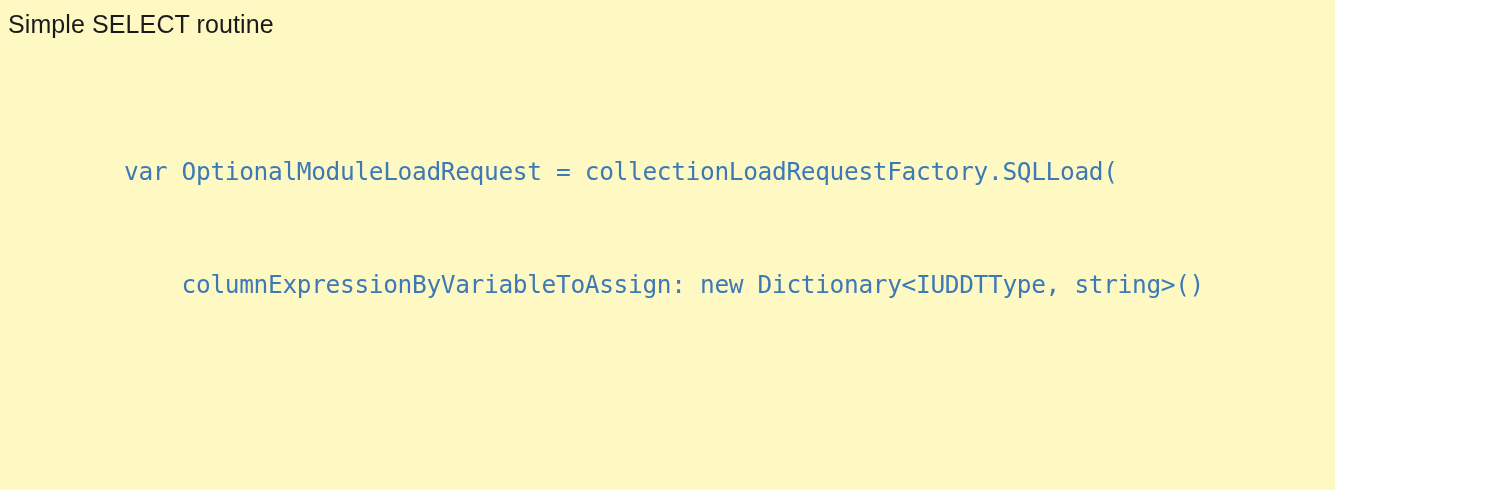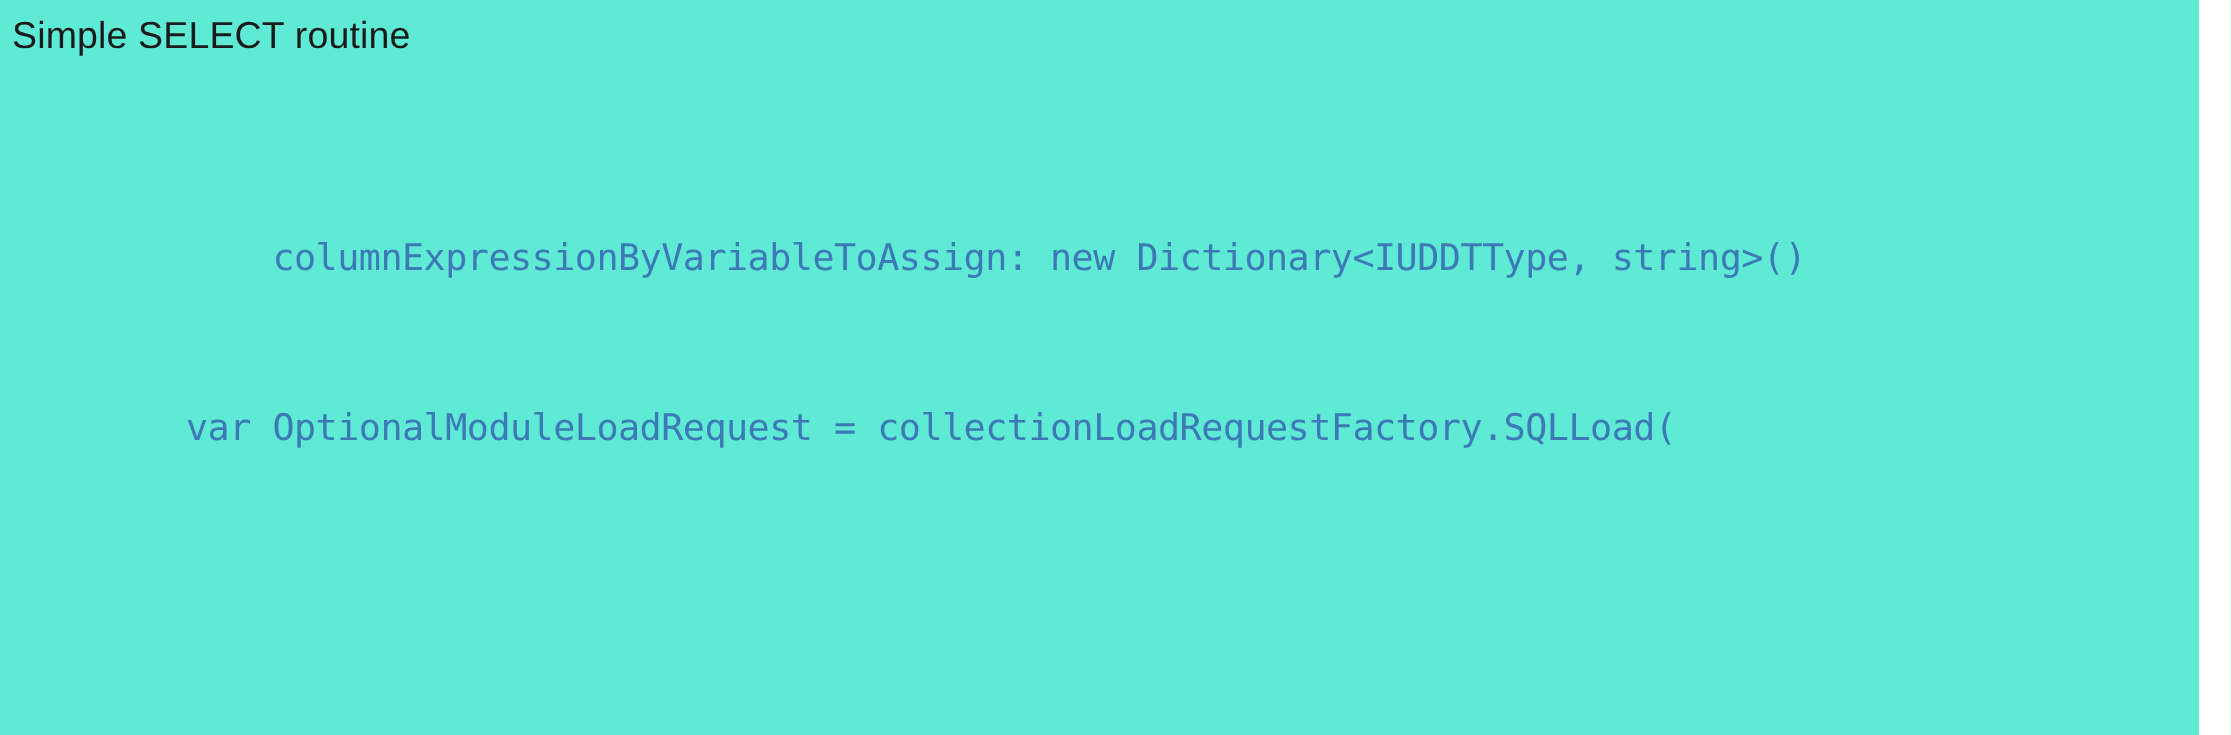--- a/index.html
+++ b/index.html
@@ -9,23 +9,23 @@
   }
   body {
     width: 1487px;
     height: 490px;
     overflow: hidden;
     font-family: "Liberation Sans", sans-serif;
     -webkit-font-smoothing: antialiased;
   }
   .slide {
     position: relative;
-    width: 1466px;
+    width: 1335px;
     height: 490px;
-    background: #5eead4;
+    background: #fef9c3;
   }
   .slide-title {
     position: absolute;
     left: 8px;
     top: 8px;
     font-family: "Liberation Sans", sans-serif;
     font-size: 25px;
     line-height: 32px;
     color: #1a1a1a;
     font-weight: 400;
@@ -51,22 +51,22 @@
   }
 </style>
 </head>
 <body>
 
 <div class="slide">
 
   <div class="slide-title">Simple SELECT routine</div>
 
   <div class="code-block">
+    <div class="code-line">var OptionalModuleLoadRequest = collectionLoadRequestFactory.SQLLoad(</div>
     <div class="code-line">    columnExpressionByVariableToAssign: new Dictionary&lt;IUDDTType, string&gt;()</div>
-    <div class="code-line">var OptionalModuleLoadRequest = collectionLoadRequestFactory.SQLLoad(</div>
     
     
     
     
     
     
     
     
   </div>
 

